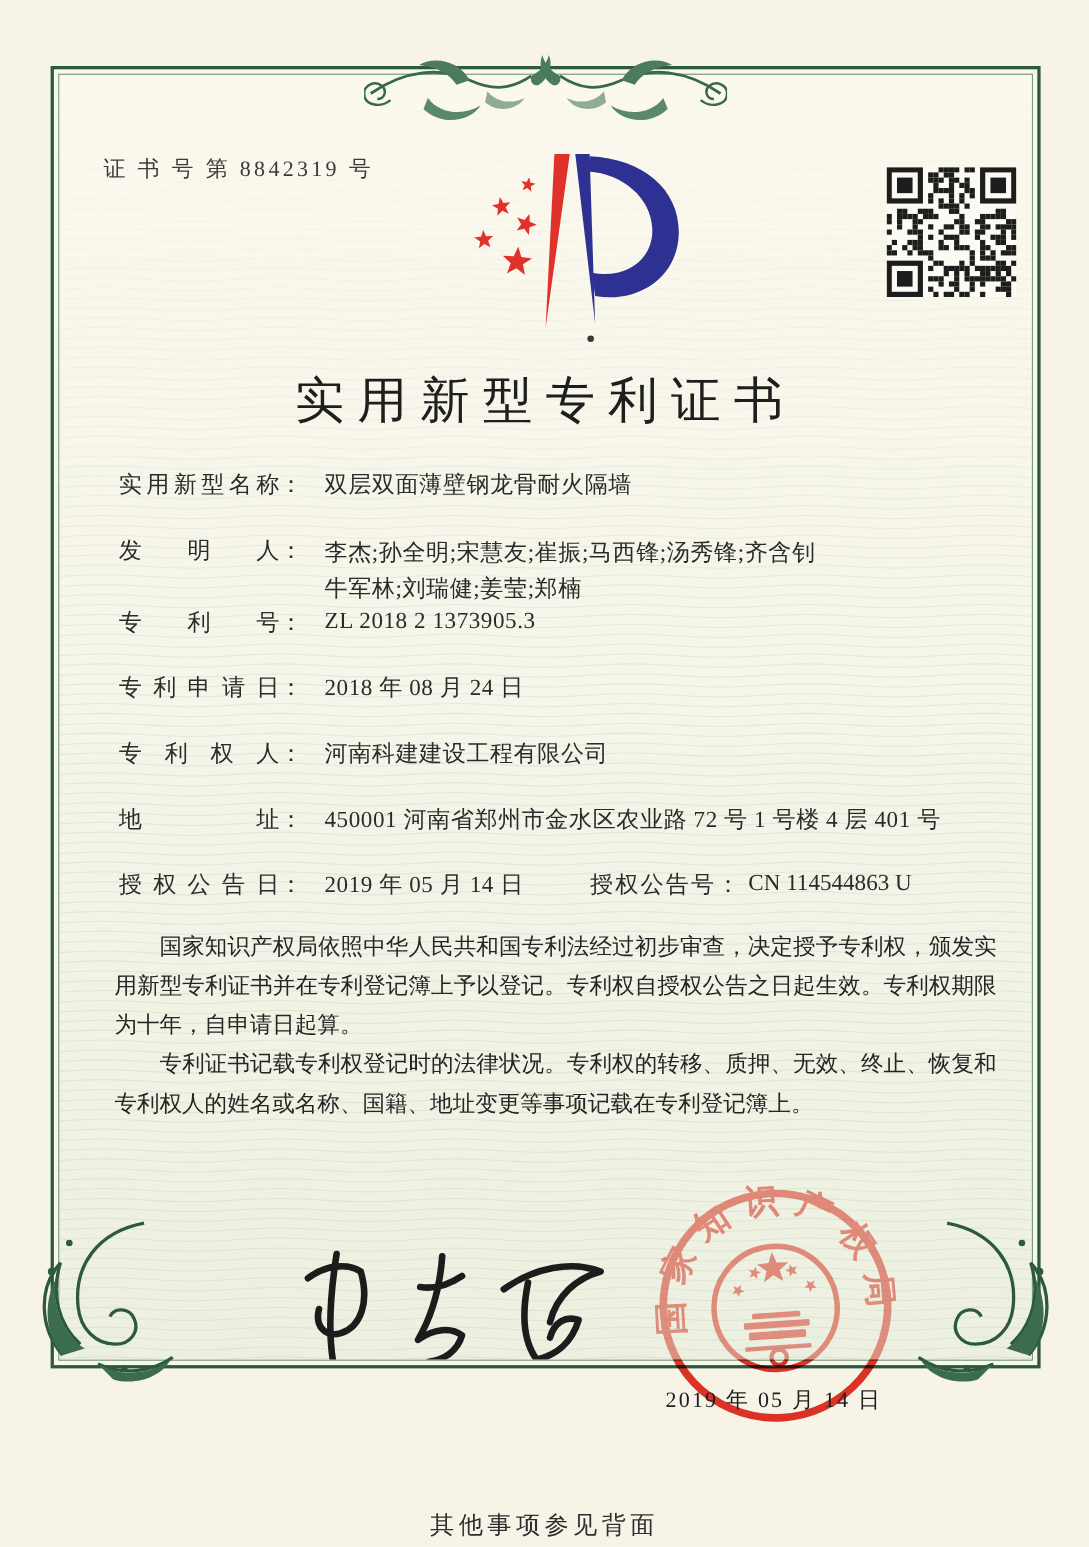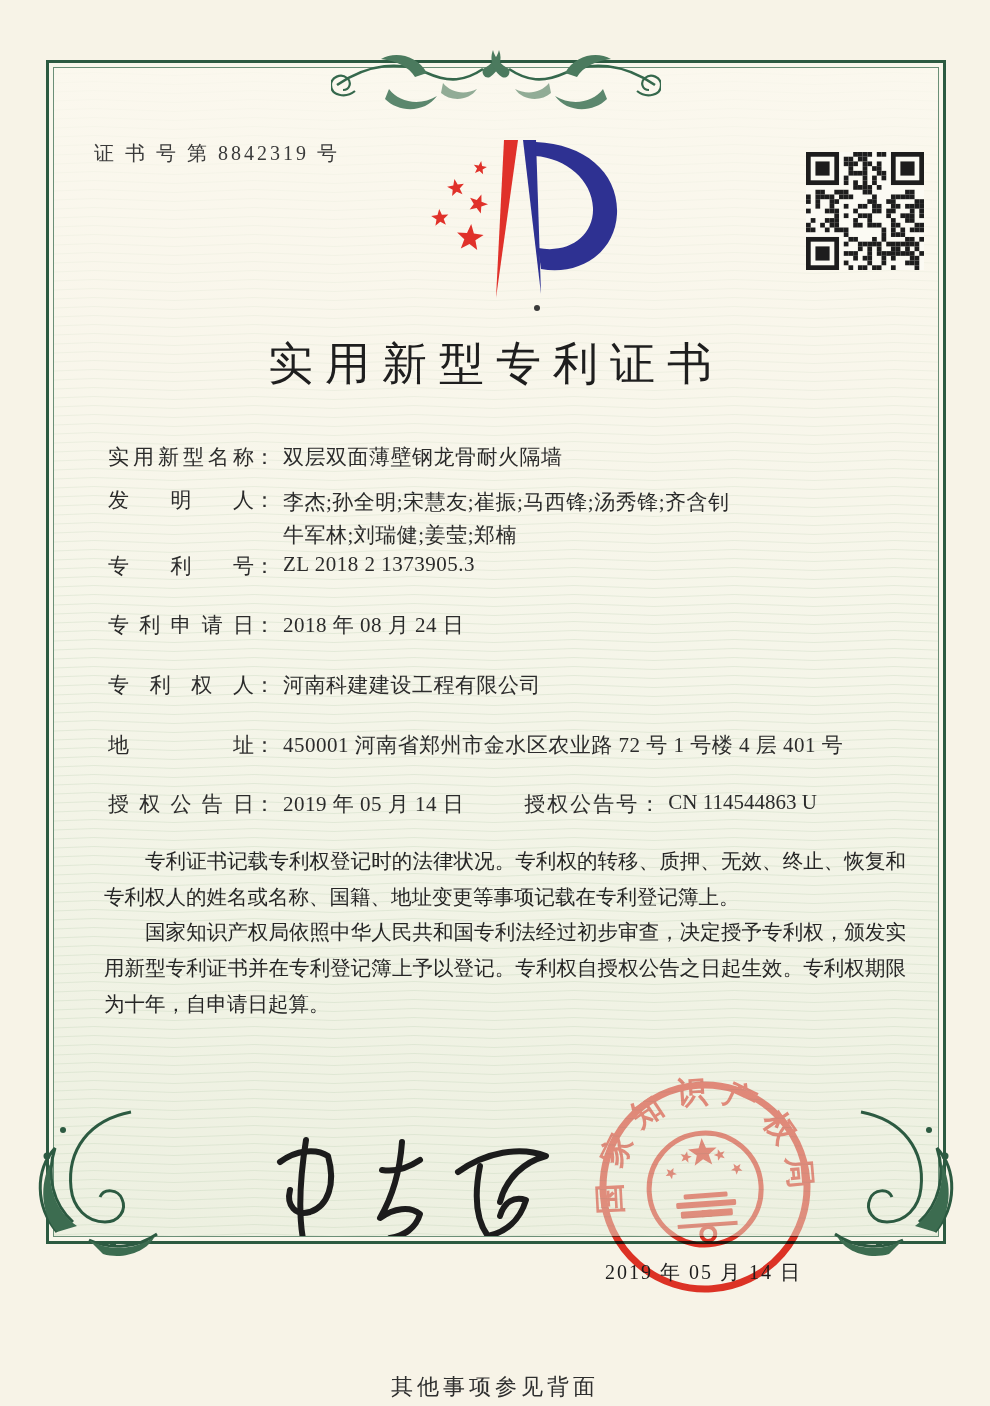--- a/index.html
+++ b/index.html
@@ -37,21 +37,21 @@
   .logo{position:absolute;left:354px;top:58px;}
   .qr{position:absolute;left:752px;top:84px;}
   .doc-title{
     position:absolute;left:0;top:222px;width:100%;text-align:center;
     font-size:45px;font-weight:400;letter-spacing:12px;color:#1e1e1e;margin-top:44px;
   }
   
   .row{position:absolute;left:54px;font-size:21px;color:#2b2b2b;display:flex;align-items:flex-start;}
   .row .lbl{display:inline-block;width:146px;text-align:justify;text-align-last:justify;flex:none;}
   .row .colon{flex:none;}
-  .row .val{margin-left:8px;letter-spacing:.5px;}
+  .row .val{margin-left:20px;letter-spacing:.5px;}
   .row .val .vline{display:block;line-height:33px;}
   .pair2{margin-left:60px;display:flex;}
   .pair2 .lbl2{letter-spacing:2px;}
   .pair2 .val2{margin-left:8px;}
   
   .body-text{
     position:absolute;left:50px;top:776px;width:802px;
     font-size:20.5px;line-height:1.74;text-align:justify;color:#252525;
   }
   .body-text p{margin:0;text-indent:2em;}
@@ -461,21 +461,21 @@
             <rect x="90" y="0" width="35" height="35" fill="#1d1d1d"></rect>
             <rect x="95" y="5" width="25" height="25" fill="#fbfaf3"></rect>
             <rect x="100" y="10" width="15" height="15" fill="#1d1d1d"></rect>
             <rect x="0" y="90" width="35" height="35" fill="#1d1d1d"></rect>
             <rect x="5" y="95" width="25" height="25" fill="#fbfaf3"></rect>
             <rect x="10" y="100" width="15" height="15" fill="#1d1d1d"></rect>
           </svg>
 
         <div class="doc-title">实用新型专利证书</div>
 
-        <div class="row" style="top:375px">
+        <div class="row" style="top:358px">
           <span class="lbl">实用新型名称</span>
             <span class="colon">：</span>
           <span class="val">双层双面薄壁钢龙骨耐火隔墙</span>
         </div>
 
         <div class="row" style="top:418px">
           <span class="lbl">发明人</span>
             <span class="colon">：</span>
           <span class="val">
             <span class="vline">李杰;孙全明;宋慧友;崔振;马西锋;汤秀锋;齐含钊</span>
@@ -512,22 +512,22 @@
             <span class="colon">：</span>
           <span class="val">2019 年 05 月 14 日</span>
           <span class="pair2">
             <span class="lbl2">授权公告号</span>
               <span>：</span>
             <span class="val2">CN 114544863 U</span>
           </span>
         </div>
 
         <div class="body-text">
+          <p>国家知识产权局依照中华人民共和国专利法经过初步审查，决定授予专利权，颁发实用新型专利证书并在专利登记簿上予以登记。专利权自授权公告之日起生效。专利权期限为十年，自申请日起算。</p>
           <p>专利证书记载专利权登记时的法律状况。专利权的转移、质押、无效、终止、恢复和专利权人的姓名或名称、国籍、地址变更等事项记载在专利登记簿上。</p>
-          <p>国家知识产权局依照中华人民共和国专利法经过初步审查，决定授予专利权，颁发实用新型专利证书并在专利登记簿上予以登记。专利权自授权公告之日起生效。专利权期限为十年，自申请日起算。</p>
         </div>
 
 
         <svg class="signature" width="310" height="150" viewBox="0 0 310 150">
           <g fill="none" stroke="#1c1c1c" stroke-width="6" stroke-linecap="round" stroke-linejoin="round">
             <path d="M52,14 C46,52 44,90 50,118"></path>
             <path d="M26,36 C42,24 62,22 74,30 C82,58 74,80 56,86 C42,90 32,80 36,64"></path>
             <path d="M128,44 C140,46 154,42 166,34"></path>
             <path d="M148,16 C146,44 140,68 126,92 C140,82 156,80 166,88 C162,102 150,110 136,112"></path>
             <path d="M204,46 C232,26 266,20 292,30 C270,36 252,52 246,76"></path>

